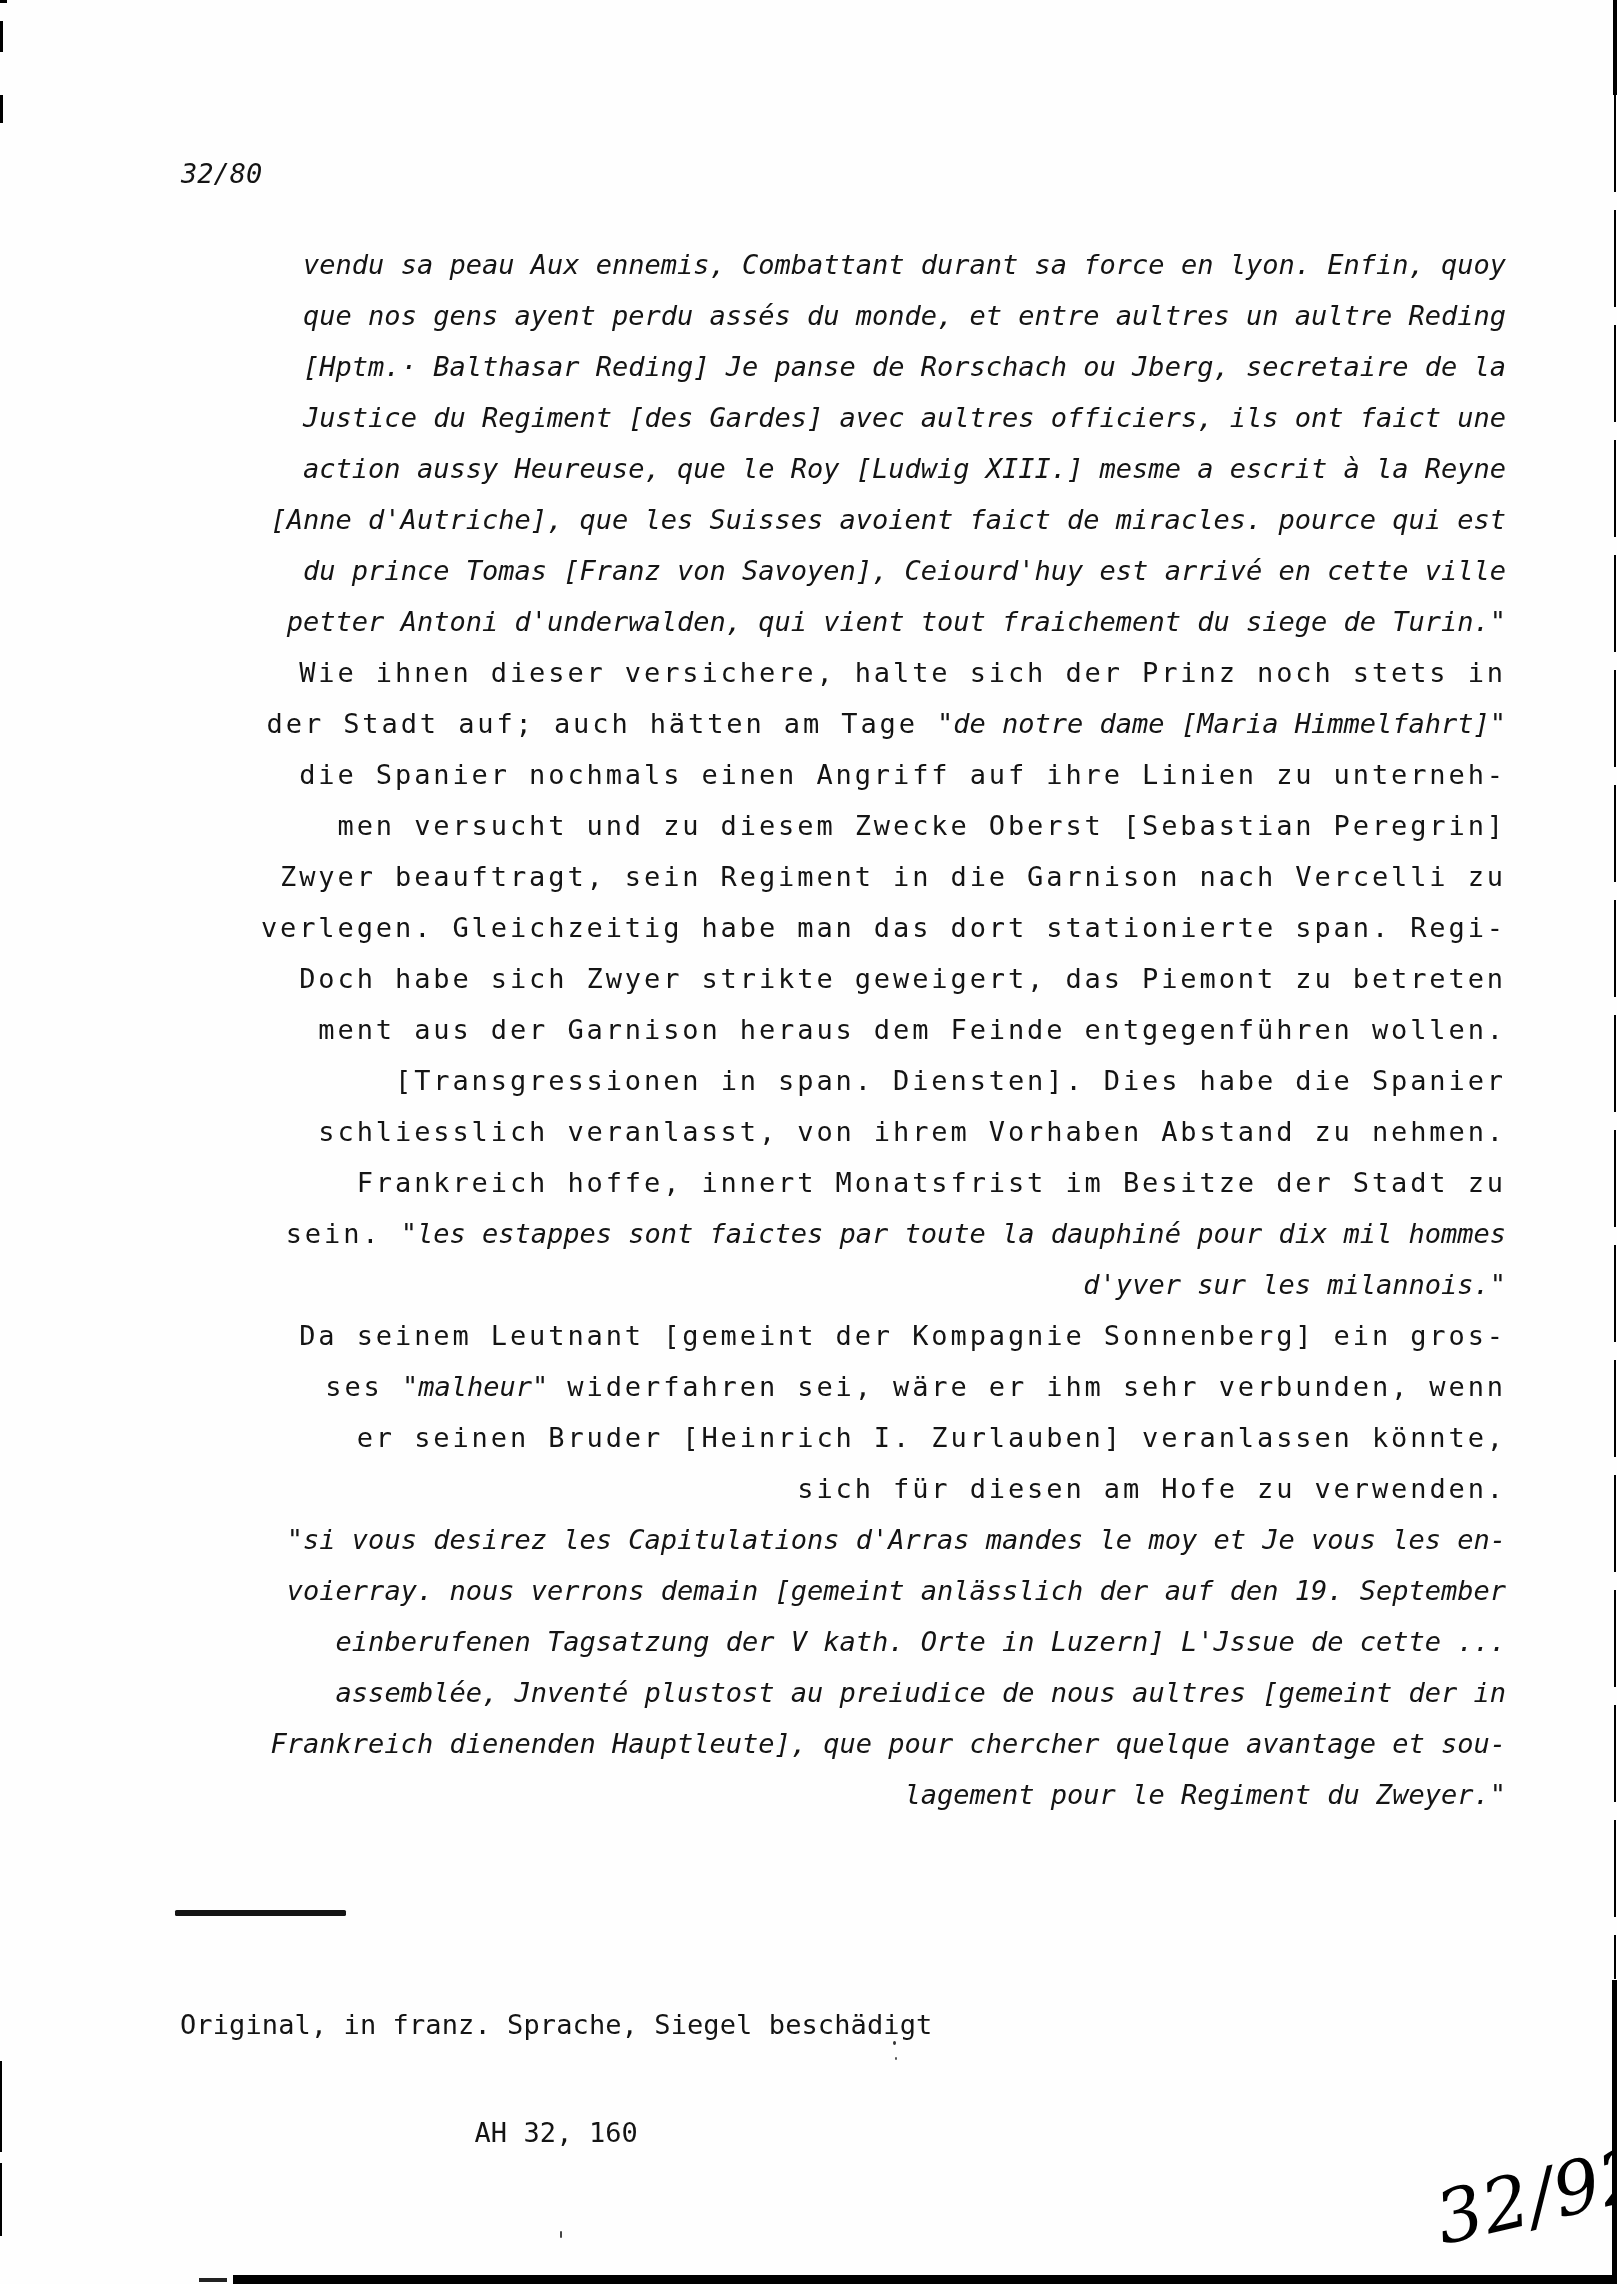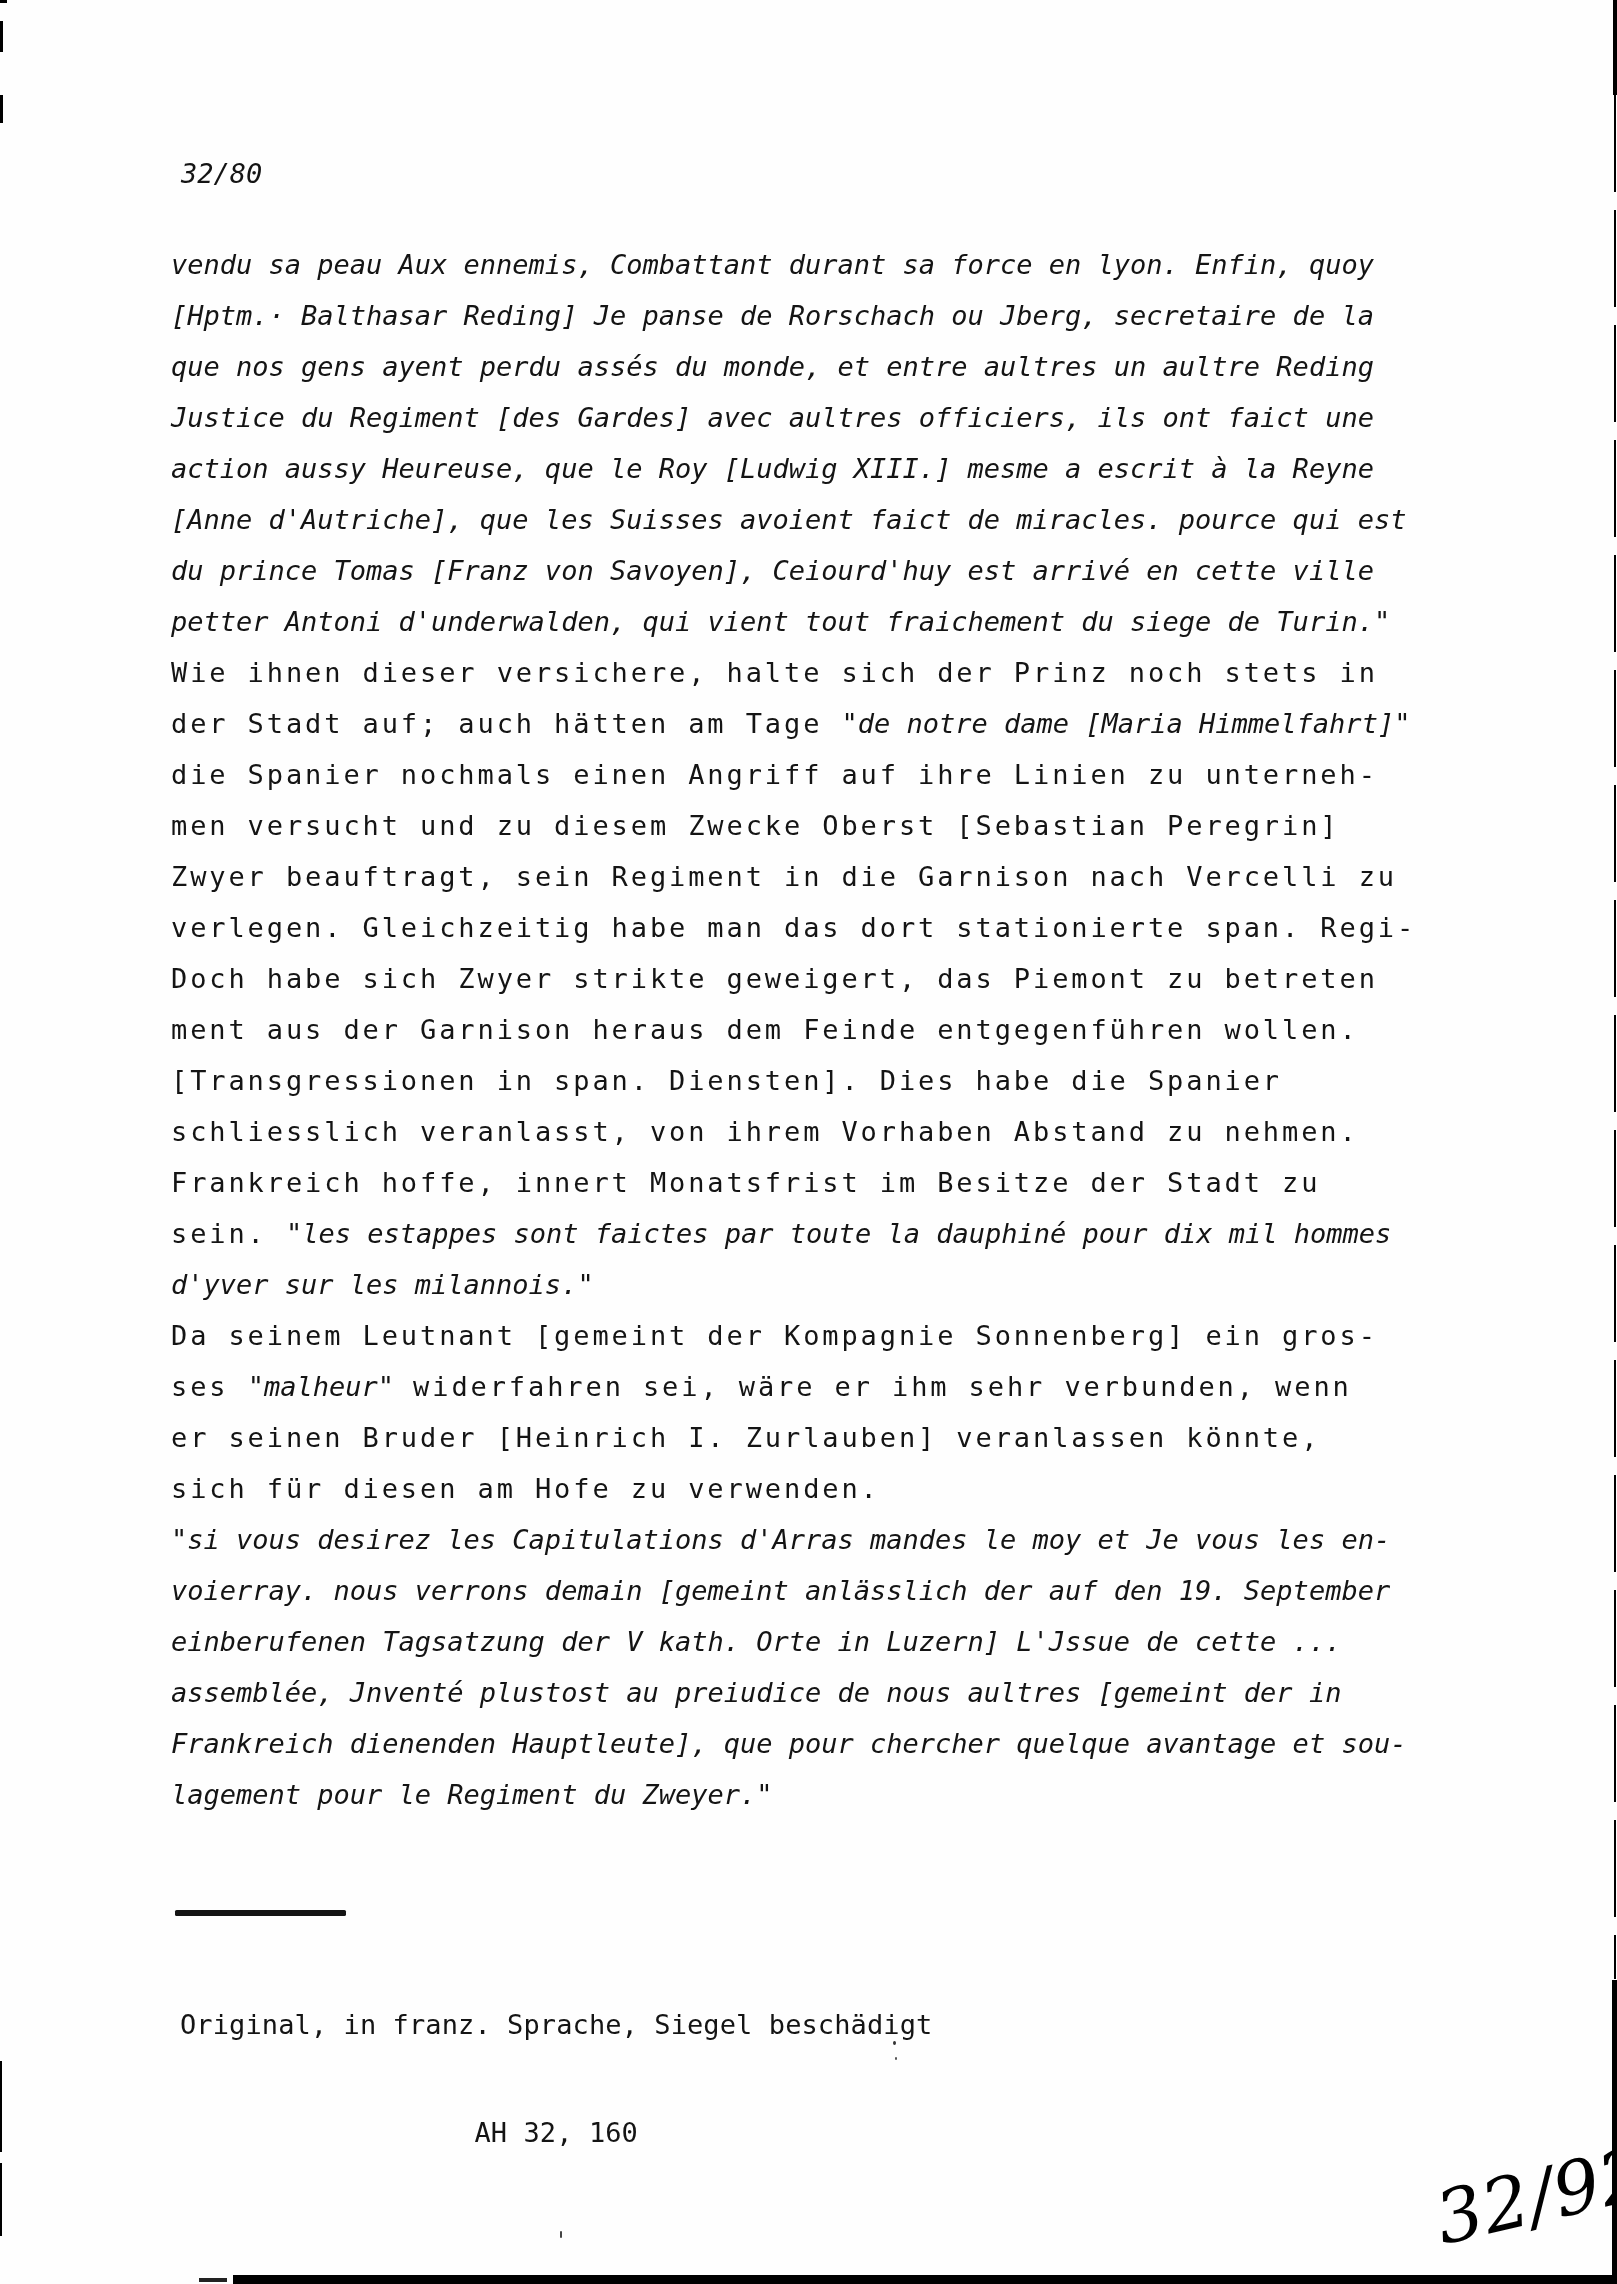--- a/index.html
+++ b/index.html
@@ -13,21 +13,21 @@
     margin:0 auto;
   }
   
   #page-number{
     position:absolute;left:181px;top:155px;
     font-size:27px;line-height:37px;font-style:italic;
     white-space:pre;
   }
   
   #body-text{
-    position:absolute;left:171px;top:239px;width:1326px;
+    position:absolute;left:180px;top:239px;width:1326px;text-align:right;
   }
   .line{
     white-space:pre;
     height:51px;line-height:51px;
     font-size:27px;
   }
   .fr{font-style:italic;letter-spacing:0;}
   .de{font-style:normal;letter-spacing:2.9px;}
   
   #separator-rule{
@@ -71,22 +71,22 @@
 </style>
 </head>
 <body>
 
 <div id="page" style="--paper: #fefefe; --ink: #141414;">
 
   <div id="page-number">32/80</div>
 
   <div id="body-text">
       <div class="line"><span class="fr">vendu sa peau Aux ennemis, Combattant durant sa force en lyon. Enfin, quoy</span></div>
+      <div class="line"><span class="fr">que nos gens ayent perdu assés du monde, et entre aultres un aultre Reding</span></div>
       <div class="line"><span class="fr">[Hptm.· Balthasar Reding] Je panse de Rorschach ou Jberg, secretaire de la</span></div>
-      <div class="line"><span class="fr">que nos gens ayent perdu assés du monde, et entre aultres un aultre Reding</span></div>
       <div class="line"><span class="fr">Justice du Regiment [des Gardes] avec aultres officiers, ils ont faict une</span></div>
       <div class="line"><span class="fr">action aussy Heureuse, que le Roy [Ludwig XIII.] mesme a escrit à la Reyne</span></div>
       <div class="line"><span class="fr">[Anne d'Autriche], que les Suisses avoient faict de miracles. pource qui est</span></div>
       <div class="line"><span class="fr">du prince Tomas [Franz von Savoyen], Ceiourd'huy est arrivé en cette ville</span></div>
       <div class="line"><span class="fr">petter Antoni d'underwalden, qui vient tout fraichement du siege de Turin."</span></div>
       <div class="line"><span class="de">Wie ihnen dieser versichere, halte sich der Prinz noch stets in</span></div>
       <div class="line"><span class="de">der Stadt auf; auch hätten am Tage </span><span class="fr">"de notre dame [Maria Himmelfahrt]"</span></div>
       <div class="line"><span class="de">die Spanier nochmals einen Angriff auf ihre Linien zu unterneh-</span></div>
       <div class="line"><span class="de">men versucht und zu diesem Zwecke Oberst [Sebastian Peregrin]</span></div>
       <div class="line"><span class="de">Zwyer beauftragt, sein Regiment in die Garnison nach Vercelli zu</span></div>

